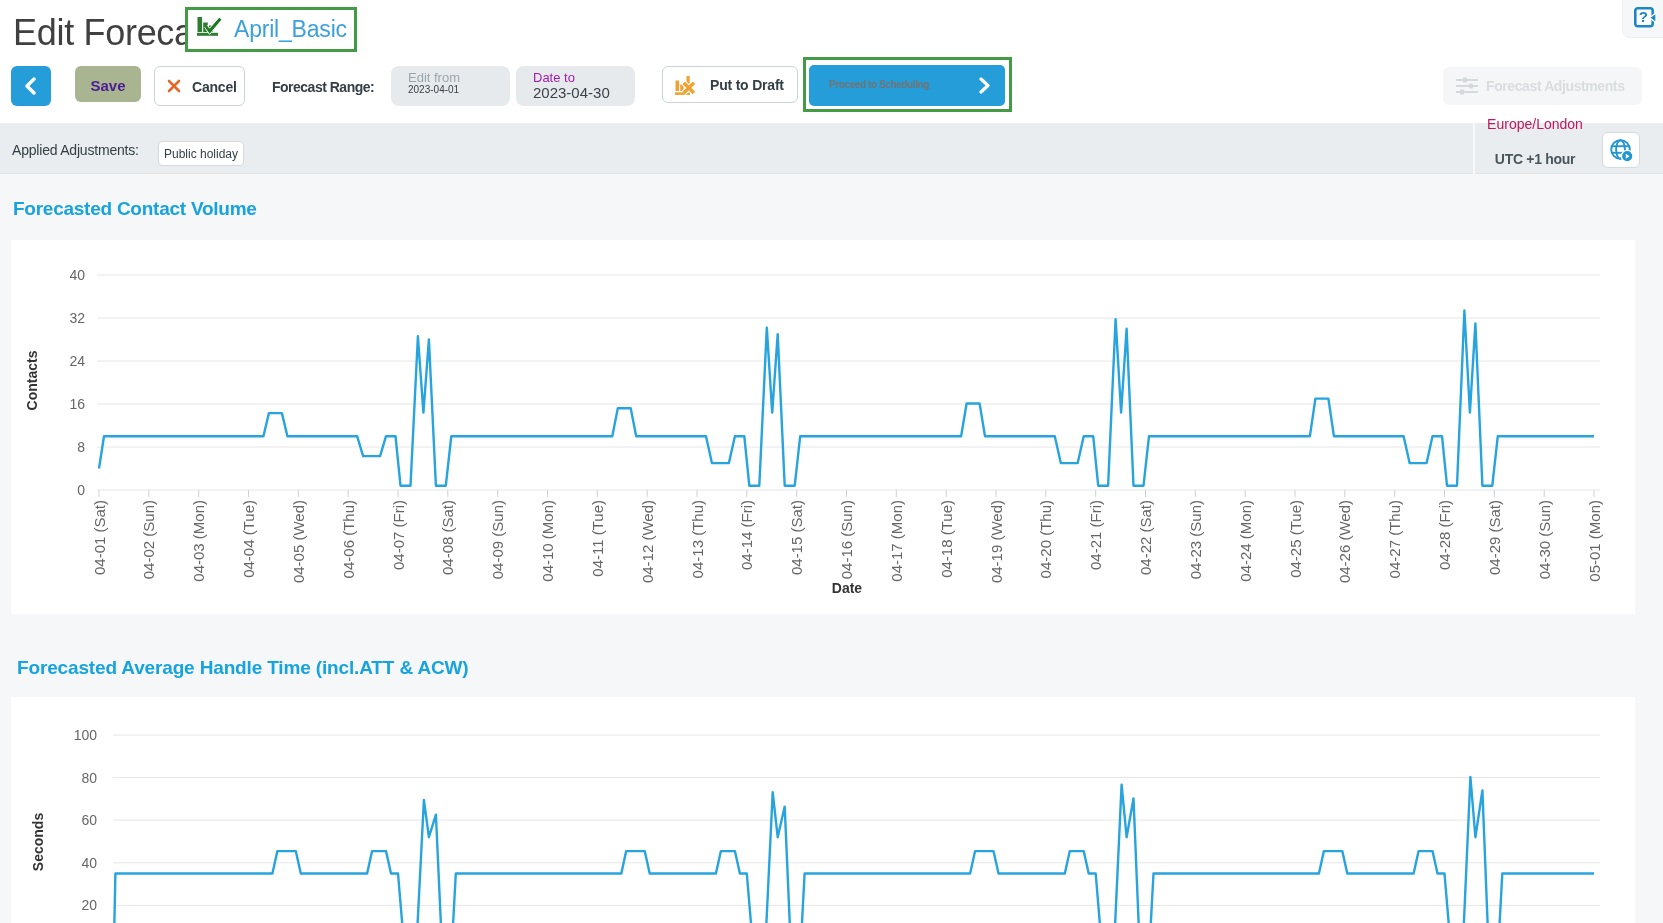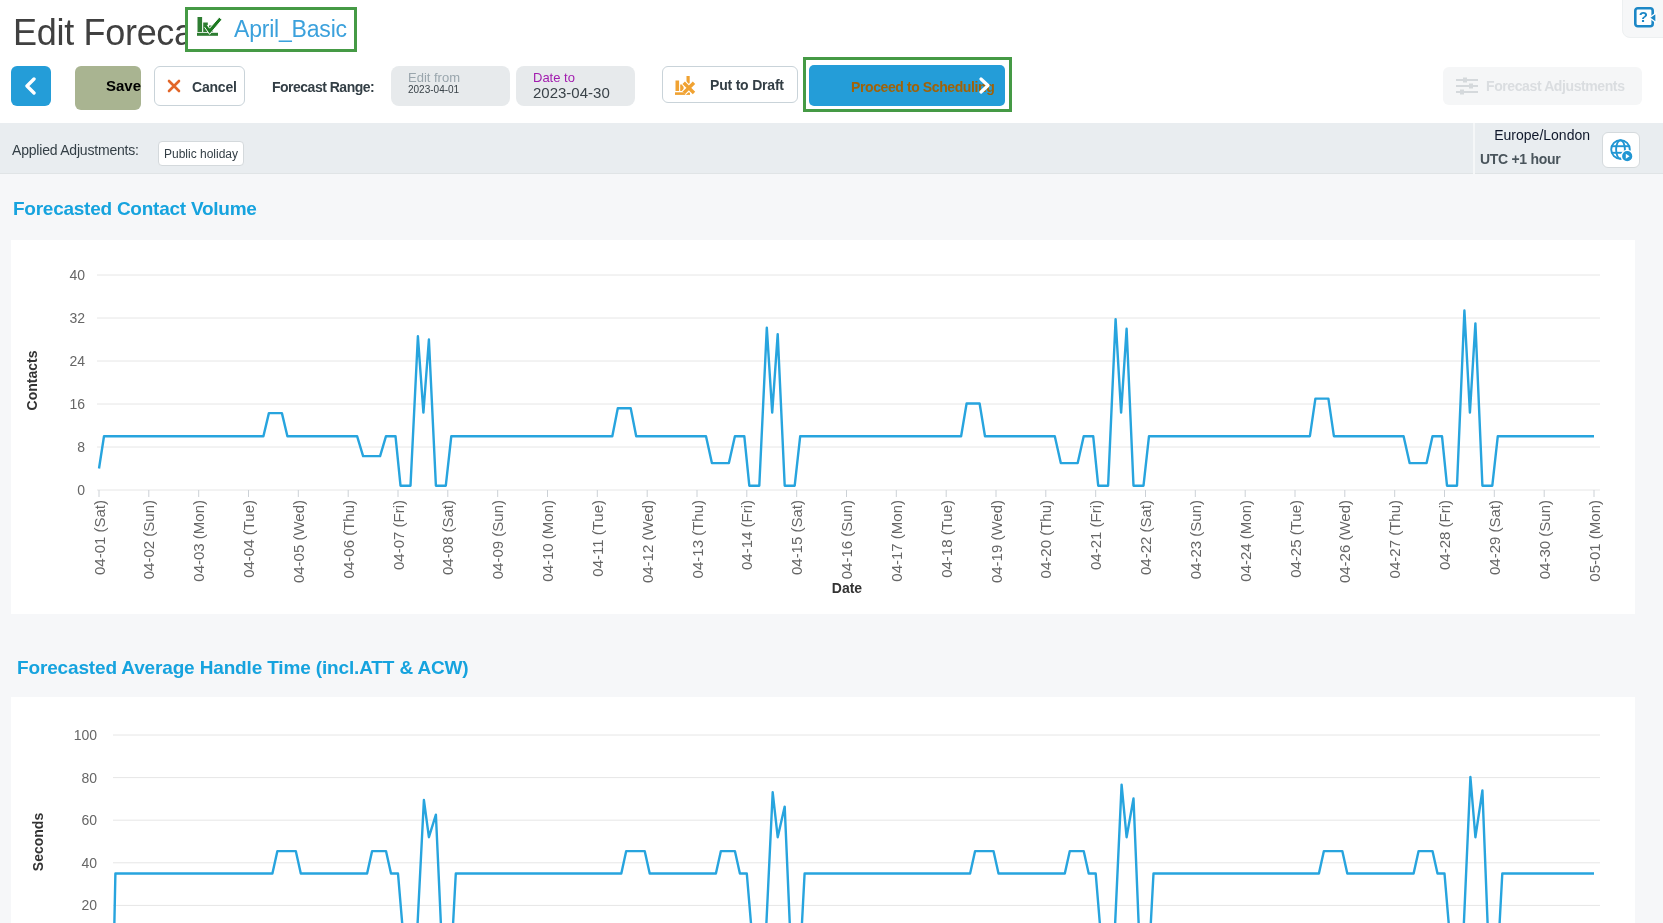--- a/index.html
+++ b/index.html
@@ -27,21 +27,21 @@
   <rect x="1.3" y="1.3" width="17.4" height="18" rx="2.5" fill="#fff" stroke="#1c87c6" stroke-width="2.6"></rect>
   <text x="9.3" y="15.2" text-anchor="middle" font-size="15" font-weight="bold" fill="#1c87c6">?</text>
   <polygon points="22,6 22,15.5 15.5,10.8" fill="#1c87c6" stroke="#fff" stroke-width="1.3"></polygon>
 </svg>
 
 <div class="abs" style="left:11px;top:66px;width:40px;height:40px;background:#249dd8;border-radius:6px;"></div>
 <svg class="abs" style="left:23px;top:77px;" width="16" height="18" viewBox="0 0 16 18">
     <polyline points="11,2 4,9 11,16" fill="none" stroke="#fff" stroke-width="3.4" stroke-linecap="round" stroke-linejoin="round"></polyline>
   </svg>
 
-<div class="abs" style="left:75px;top:66px;width:66px;height:44px;background:#a9b491;border-radius:6px;text-align:right;line-height:40px;font-size:15px;font-weight:bold;color:#000000;">Save</div>
+<div class="abs" style="left:75px;top:66px;width:66px;height:36px;background:#a9b491;border-radius:6px;text-align:center;line-height:40px;font-size:15px;font-weight:bold;color:#4c1d95;">Save</div>
 
 <div class="abs" style="left:154px;top:66px;width:91px;height:40px;background:#fff;border:1px solid #c9d3d9;border-radius:6px;"></div>
 <svg class="abs" style="left:167px;top:79px;" width="14" height="14" viewBox="0 0 14 14">
     <path d="M2 2 L12 12 M12 2 L2 12" stroke="#e2672a" stroke-width="2.6" stroke-linecap="round"></path>
   </svg>
 <div class="abs btn-txt" style="left:192px;top:79px;">Cancel</div>
 
 <div class="abs btn-txt" style="left:272px;top:79px;letter-spacing:-0.5px;">Forecast Range:</div>
 
 <div class="abs" style="left:391px;top:66px;width:119px;height:40px;background:#e7eaec;border-radius:8px;"></div>
@@ -57,21 +57,21 @@
   <rect x="5.2" y="8.5" width="3.4" height="6.5" fill="#f0a232"></rect>
   <rect x="11.5" y="0" width="3.2" height="8" fill="#f0a232"></rect>
   <rect x="0" y="16.3" width="15" height="2.6" fill="#f0a232"></rect>
   <path d="M8.7 6.7 L19 17 M19 6.7 L8.7 17" stroke="#fff" stroke-width="5.6"></path>
   <path d="M8.7 6.7 L19 17 M19 6.7 L8.7 17" stroke="#f0a232" stroke-width="3.4"></path>
 </svg>
 <div class="abs btn-txt" style="left:710px;top:77px;">Put to Draft</div>
 
 <div class="abs" style="left:803px;top:57px;width:209px;height:55px;border:3px solid #459a45;"></div>
 <div class="abs" style="left:809px;top:65px;width:196px;height:41px;background:#249dd8;border-radius:5px;"></div>
-<div class="abs" style="left:829px;top:79px;font-size:14px;font-weight:bold;letter-spacing:-0.4px;color:#a16207;margin-left:22px;">Proceed to Scheduling</div>
+<div class="abs" style="left:829px;top:79px;font-size:10px;font-weight:bold;letter-spacing:-0.4px;color:#737373;">Proceed to Scheduling</div>
 <svg class="abs" style="left:976px;top:77px;" width="16" height="17" viewBox="0 0 16 17">
     <polyline points="5,2 12,8.5 5,15" fill="none" stroke="#fff" stroke-width="3.2" stroke-linecap="round" stroke-linejoin="round"></polyline>
   </svg>
 
 <div class="abs" style="left:1443px;top:67px;width:199px;height:38px;background:#f5f6f7;border-radius:6px;"></div>
 <svg class="abs" style="left:1456px;top:77px;" width="22" height="18" viewBox="0 0 22 18">
   <g stroke="#d5d9dc" stroke-width="2">
     <line x1="0" y1="3" x2="7" y2="3"></line>
       <line x1="11" y1="3" x2="22" y2="3"></line>
     <line x1="0" y1="9" x2="13" y2="9"></line>
@@ -81,22 +81,22 @@
   </g>
   <rect x="7" y="0.5" width="4" height="5" fill="#d5d9dc"></rect>
   <rect x="13" y="6.5" width="4" height="5" fill="#d5d9dc"></rect>
   <rect x="4" y="12.5" width="4" height="5" fill="#d5d9dc"></rect>
 </svg>
 <div class="abs" style="left:1486px;top:78px;font-size:14px;font-weight:bold;letter-spacing:-0.4px;color:#dadde0;">Forecast Adjustments</div>
 
 <div class="abs" style="left:12px;top:142px;font-size:14px;font-weight:normal;letter-spacing:-0.2px;color:#333e45;">Applied Adjustments:</div>
 <div class="abs" style="left:158px;top:141px;width:86px;height:25px;background:#fff;border:1px solid #d4d9dc;border-radius:4px;text-align:center;line-height:24px;font-size:12px;color:#333e45;">Public holiday</div>
 
-<div class="abs" style="left:1480px;top:127px;width:110px;text-align:right;font-size:14px;color:#0f172a;">Europe/London</div>
-<div class="abs" style="left:1480px;top:151px;width:110px;text-align:left;font-size:14px;font-weight:bold;letter-spacing:-0.3px;color:#4a555c;">UTC +1 hour</div>
+<div class="abs" style="left:1480px;top:116px;width:110px;text-align:center;font-size:14px;color:#be185d;">Europe/London</div>
+<div class="abs" style="left:1480px;top:151px;width:110px;text-align:center;font-size:14px;font-weight:bold;letter-spacing:-0.3px;color:#4a555c;">UTC +1 hour</div>
 <div class="abs" style="left:1602px;top:132px;width:38px;height:36px;background:#fff;border:1px solid #d5dadd;border-radius:6px;"></div>
 <svg class="abs" style="left:1608px;top:137px;" width="27" height="27" viewBox="0 0 27 27">
   <g stroke="#2196d3" stroke-width="1.9" fill="none">
     <circle cx="12.5" cy="12.5" r="9.3"></circle>
     <ellipse cx="12.5" cy="12.5" rx="4.4" ry="9.3"></ellipse>
     <line x1="3.6" y1="9.2" x2="21.4" y2="9.2"></line>
     <line x1="3.6" y1="15.8" x2="21.4" y2="15.8"></line>
   </g>
   <circle cx="19.2" cy="19.2" r="5.8" fill="#2196d3" stroke="#fff" stroke-width="1.4"></circle>
   <polygon points="17.8,16.7 17.8,21.7 21.6,19.2" fill="#fff"></polygon>

